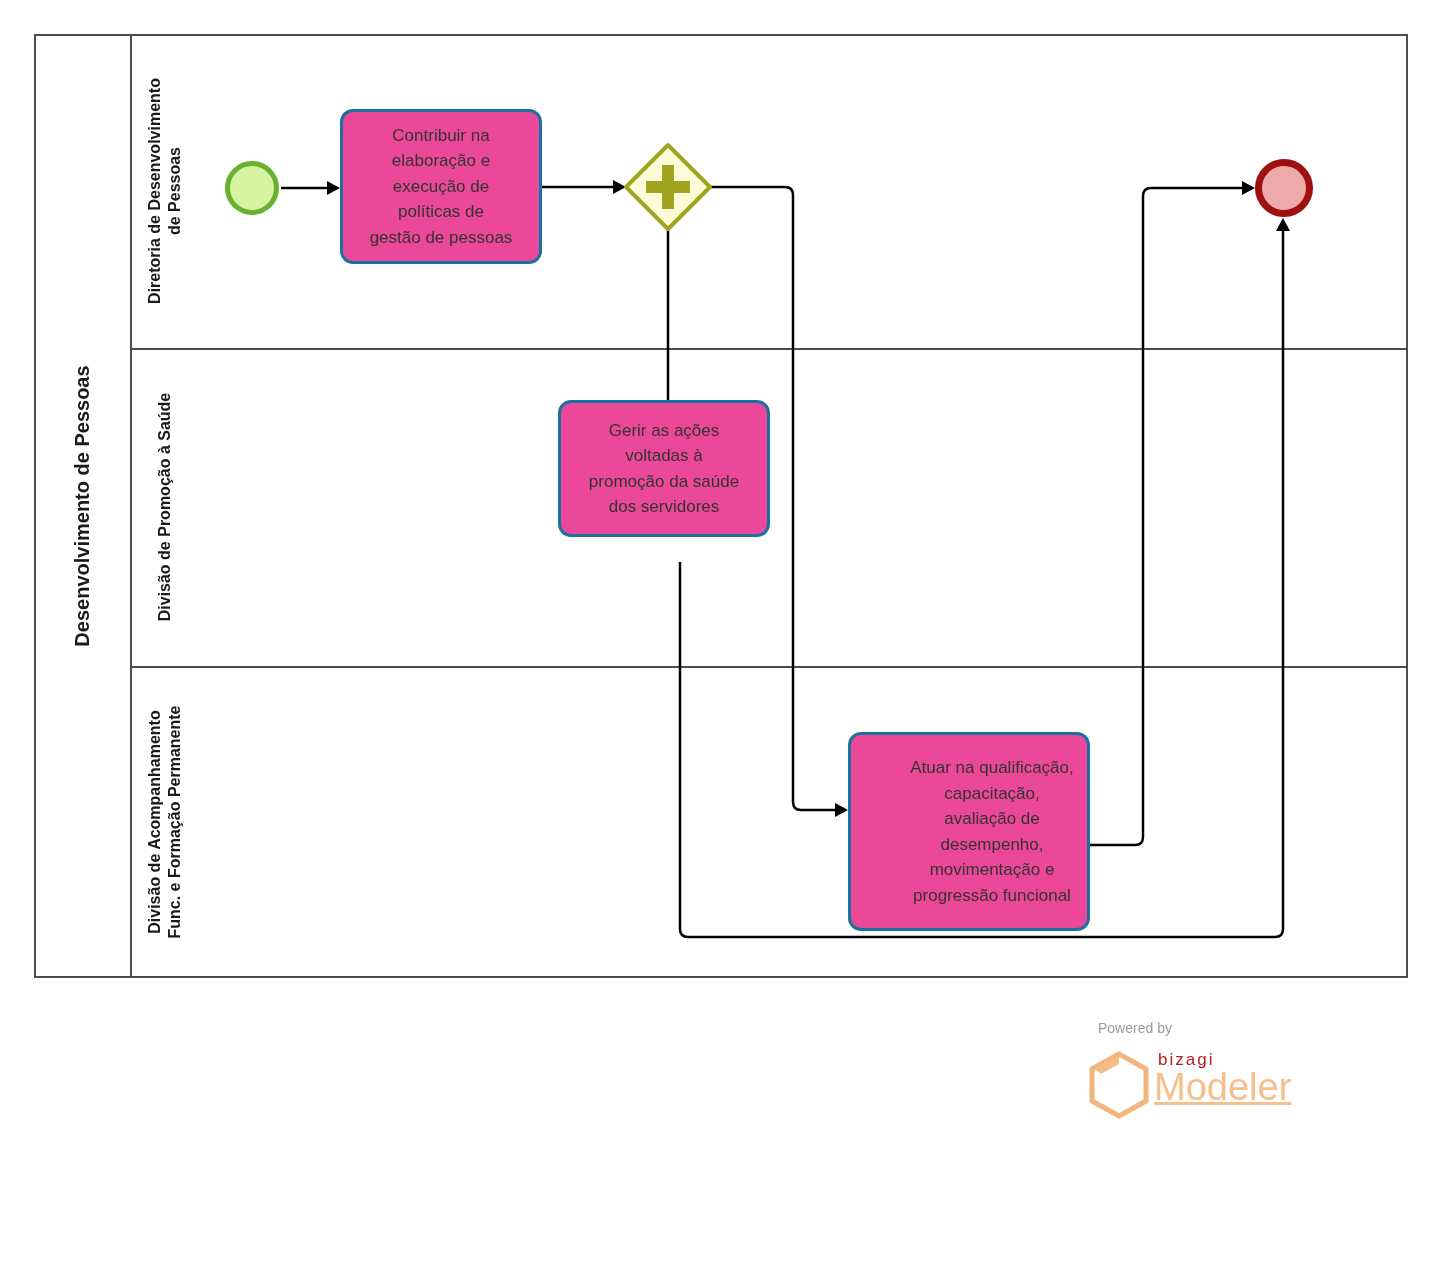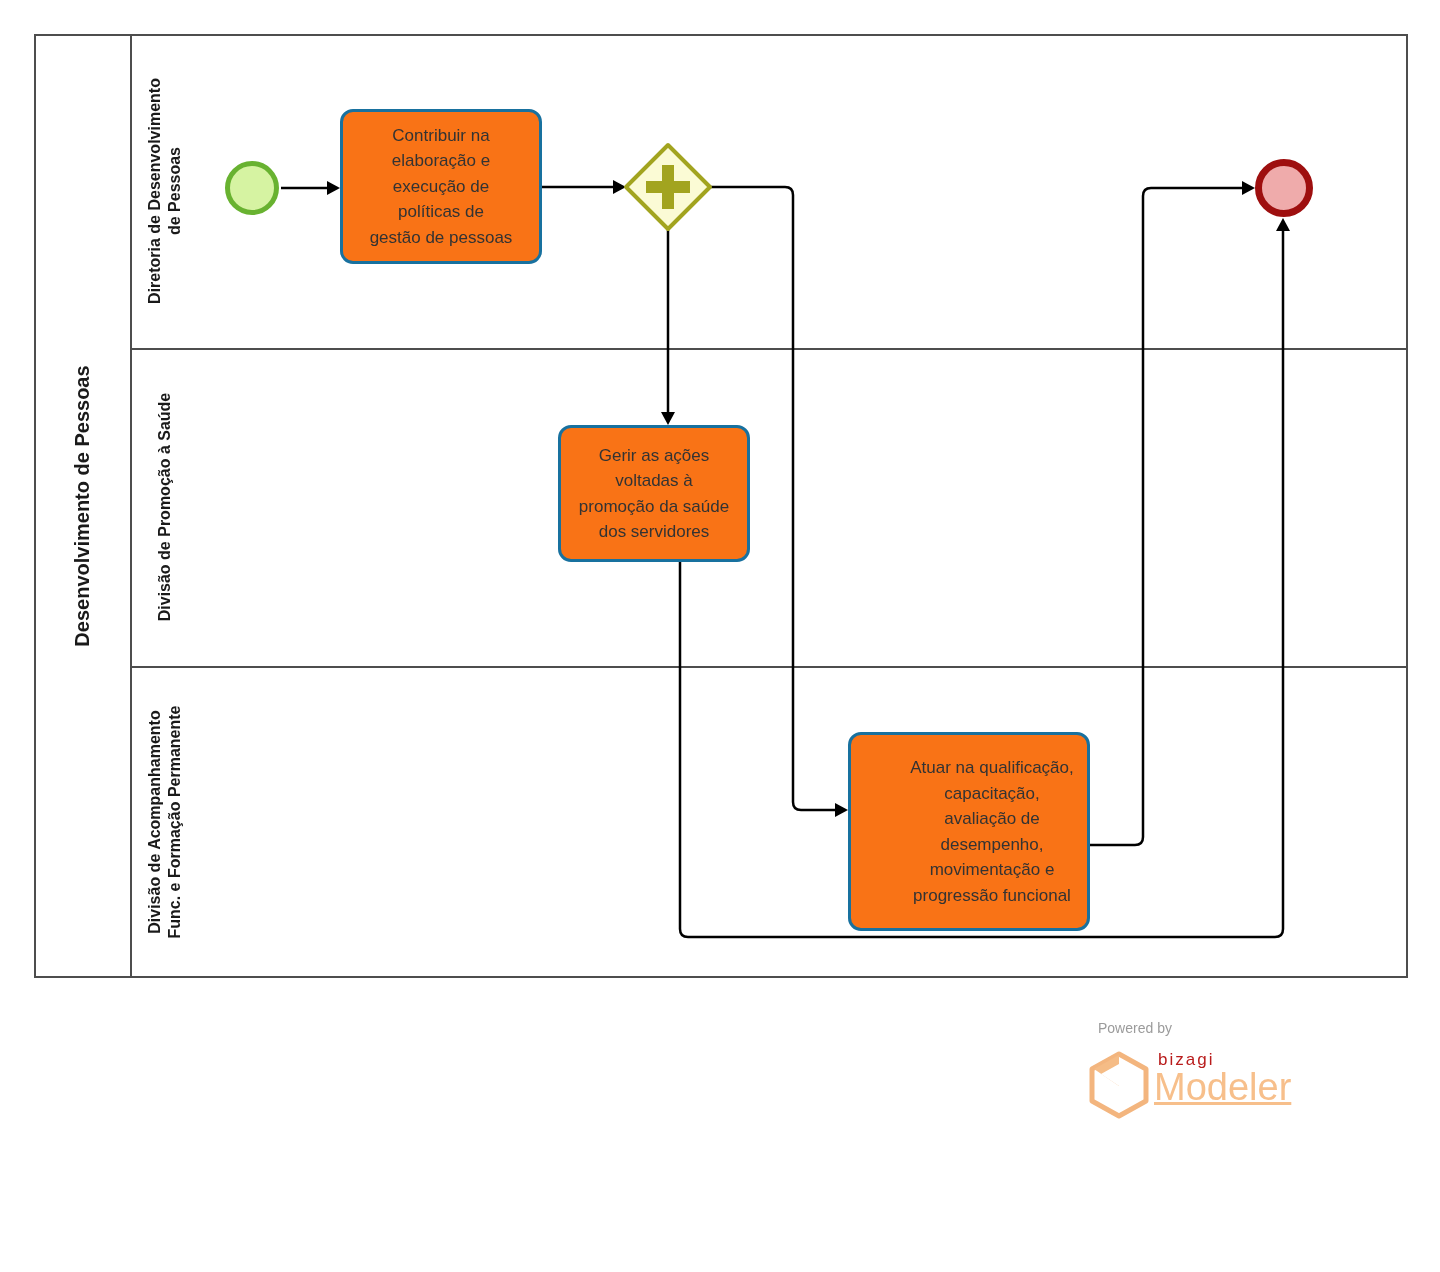--- a/index.html
+++ b/index.html
@@ -19,25 +19,25 @@
              color:#1a1a1a; font-weight:bold; line-height:1.25; }
   .pool-title { font-size:20px; }
   .lane-label { font-size:16px; }
 
   
   svg.flows { position:absolute; left:0; top:0; width:1440px; height:1272px; }
   .flow path { fill:none; stroke:#000; stroke-width:2.5; }
   .flow polygon { fill:#000; stroke:none; }
 
   
-  .task { position:absolute; background:#f97316; border:3.5px solid #18719F; border-radius:13px;
+  .task { position:absolute; background:#ec4899; border:3.5px solid #18719F; border-radius:13px;
           display:flex; align-items:center; justify-content:center; text-align:center;
           color:#333; font-size:17px; line-height:1.5; white-space:pre-line; }
   .task.t1 { left:340px; top:109px;  width:202px; height:155px; }
-  .task.t2 { left:558px; top:425px;  width:192px; height:137px; }
+  .task.t2 { left:558px; top:400px;  width:212px; height:137px; }
   .task.t3 { left:848px; top:732px;  width:242px; height:199px;padding-left:46px; }
 
   .event { position:absolute; border-radius:50%; }
   .event.start { left:225px; top:161px; width:54px; height:54px; background:#D6F3A2; border:5px solid #68B230; }
   .event.end   { left:1255px; top:159px; width:58px; height:58px; background:#EFABAB; border:7px solid #9E0F0F; }
 
   .gateway { position:absolute; left:623px; top:142px; width:90px; height:90px; }
 
   
   .logo { position:absolute; left:1088px; top:1020px; width:260px; height:110px; }

